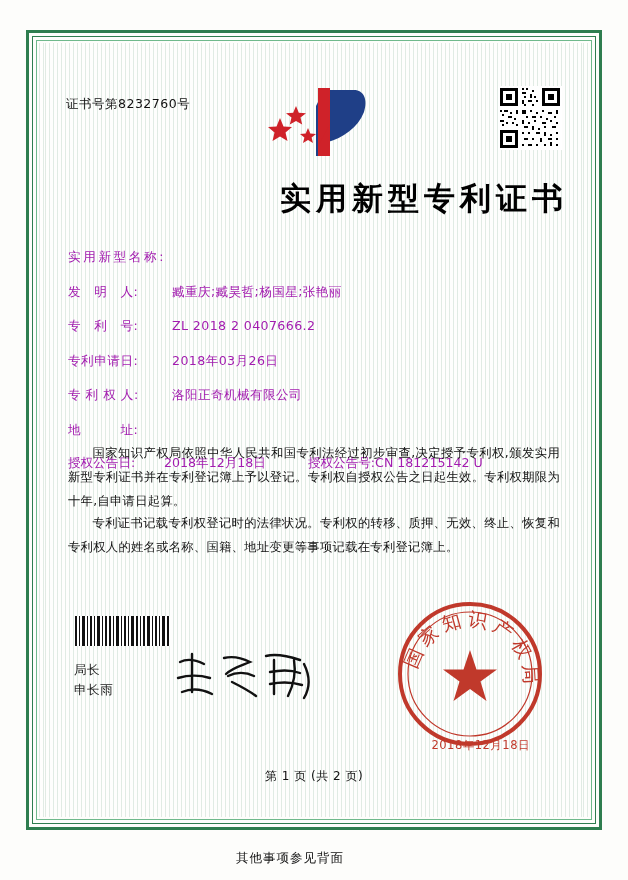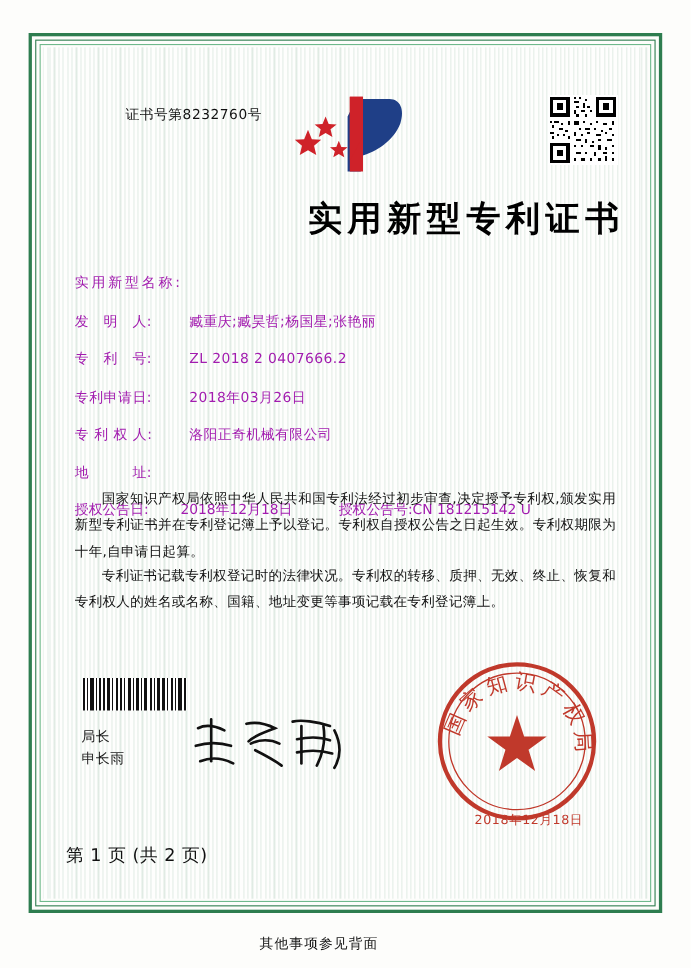--- a/index.html
+++ b/index.html
@@ -69,21 +69,20 @@
     height: 740px;
   }
 
   
   .cert-no {
     position: absolute;
     left: 6px; top: 36px;
     font-size: 12.5px;
     letter-spacing: 0.5px;
     color: #111;
-    margin-left: 48px;
   }
 
   
   .logo {
     position: absolute;
     left: 208px; top: 24px;
     width: 104px; height: 76px;
   }
 
   
@@ -190,21 +189,22 @@
     font-size: 11.5px;
     color: #c0392b;
     letter-spacing: 0.5px;
     font-family: "DejaVu Sans", sans-serif;
   }
 
   .page-no {
     position: absolute;
     left: 0; top: 708px;
     width: 508px;
-    font-size: 16px;
+    text-align: center;
+    font-size: 12px;
     color: #111;
     letter-spacing: 0.5px;
   }
 
   .footer-note {
     position: absolute;
     left: 0; top: 850px;
     width: 580px;
     text-align: center;
     font-size: 12.5px;

